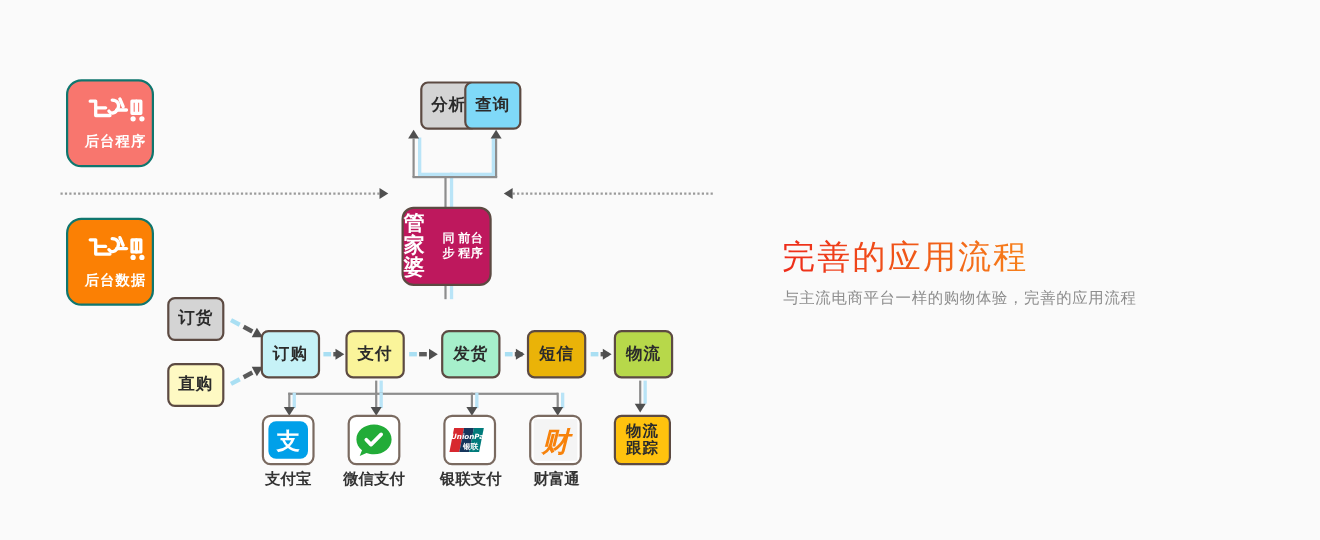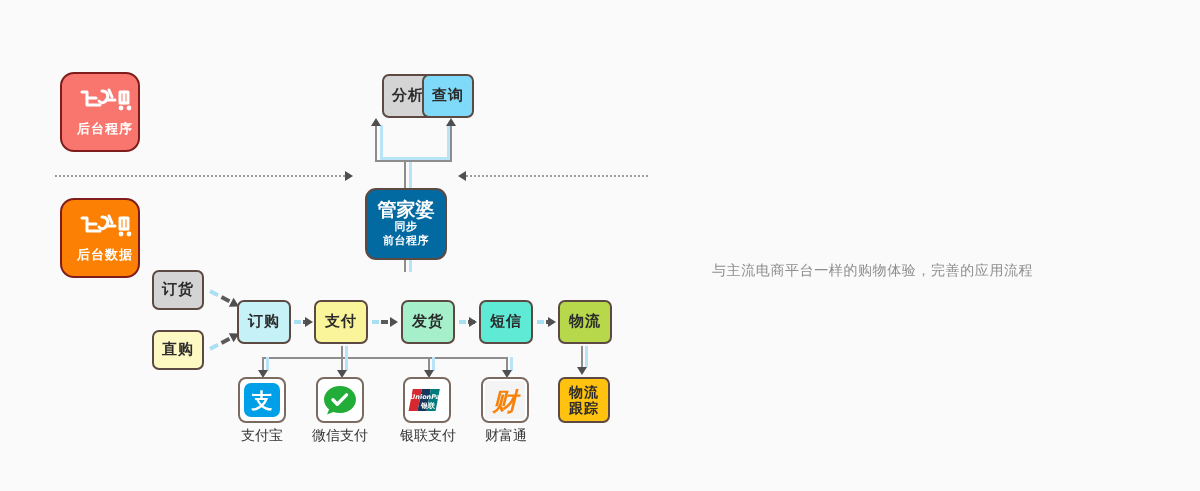--- a/index.html
+++ b/index.html
@@ -26,41 +26,41 @@
     color:#2b2b2b;
     letter-spacing:1px;
     line-height:1.15;
   }
 
   
   .applogo{
     position:absolute;
     box-sizing:border-box;
     width:80px;height:80px;
-    border:2px solid #7f1d1d;
+    border:2px solid #0f766e;
     border-radius:14px;
     display:flex;
     flex-direction:column;
     align-items:center;
     justify-content:center;
     color:#fff;
     padding-left:10px;
   }
   .applogo .cart{margin-bottom:3px;}
   .applogo .lbl{font-size:13px;font-weight:bold;letter-spacing:1px;}
 
   
   #brandbox{
     position:absolute;
     left:365px;top:188px;width:82px;height:72px;
     box-sizing:border-box;
-    background:#0369a1;
+    background:#be185d;
     border:2px solid #5c4a42;
     border-radius:11px;
-    display:flex;flex-direction:column;
+    display:flex;flex-direction:row;
     align-items:center;justify-content:center;
     color:#fff;
   }
   #brandbox .bn{font-size:19px;font-weight:bold;letter-spacing:0px;line-height:1.05;}
   #brandbox .bs{font-size:11px;font-weight:bold;line-height:1.25;letter-spacing:.5px;}
 
   
   .paytile{
     position:absolute;
     box-sizing:border-box;
@@ -70,21 +70,21 @@
     border-radius:8px;
     display:flex;align-items:center;justify-content:center;
     overflow:hidden;
   }
   .paylabel{
     position:absolute;
     width:100px;
     text-align:center;
     font-size:14px;
     color:#333;
-    font-weight:normal;
+    font-weight:bold;
   }
 
   
   .hline{position:absolute;background:#8d8d8d;height:2px;}
   .vline{position:absolute;background:#8d8d8d;width:2px;}
   .vline-blue{position:absolute;background:#b9e4f7;width:3px;}
   .hline-blue{position:absolute;background:#b9e4f7;height:3px;}
 
   .arrowdown{
     position:absolute;
@@ -247,21 +247,21 @@
 
   <div class="node" style="left:314px;top:300px;width:54px;height:44px;background:#faf49a;font-size:15px;">
     <span>支付</span>
   </div>
   <div class="node" style="left:237px;top:300px;width:54px;height:44px;background:#c6f2f7;font-size:15px;">
     <span>订购</span>
   </div>
   <div class="node" style="left:401px;top:300px;width:54px;height:44px;background:#a6efcb;font-size:15px;">
     <span>发货</span>
   </div>
-  <div class="node" style="left:479px;top:300px;width:54px;height:44px;background:#5eead4;font-size:15px;">
+  <div class="node" style="left:479px;top:300px;width:54px;height:44px;background:#eab308;font-size:15px;">
     <span>短信</span>
   </div>
   <div class="node" style="left:558px;top:300px;width:54px;height:44px;background:#b7d84a;font-size:15px;">
     <span>物流</span>
   </div>
 
   <div>
     <div class="dashseg blue" style="left:294px;top:320px;"></div>
     <div class="dashseg" style="left:303px;top:320px;"></div>
     <div class="arrowright" style="left:305px;top:317px;"></div>
@@ -339,15 +339,16 @@
   <div class="paylabel" style="left:212px;top:427px;">支付宝</div>
   <div class="paylabel" style="left:290px;top:427px;text-align:center;">微信支付</div>
   <div class="paylabel" style="left:378px;top:427px;">银联支付</div>
   <div class="paylabel" style="left:456px;top:427px;">财富通</div>
 
   <div class="node" style="left:558px;top:377px;width:52px;height:46px;background:#ffc20e;font-size:14px;flex-direction:column;">
     <span>物流</span>
     <span>跟踪</span>
   </div>
 
+  <div id="headline">完善的应用流程</div>
   <div id="subline">与主流电商平台一样的购物体验，完善的应用流程</div>
 
 </div>
 
 </body></html>

